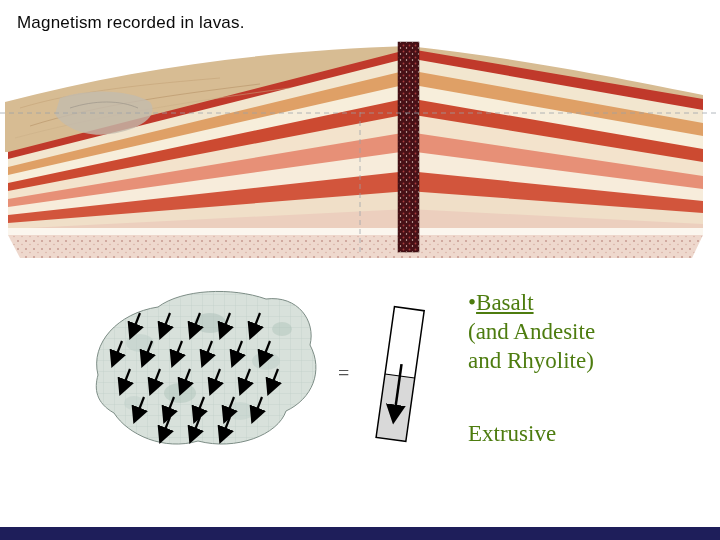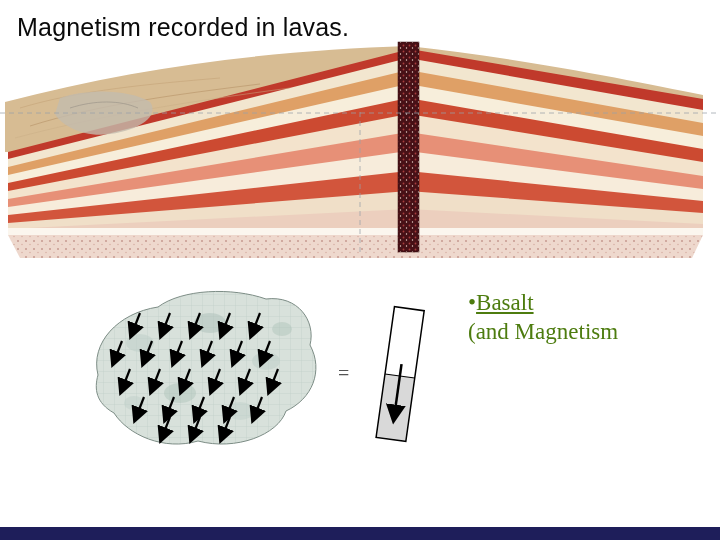--- a/index.html
+++ b/index.html
@@ -1,21 +1,21 @@
 <!DOCTYPE html>
 <html><head>
 <meta charset="utf-8">
 <style>
   html,body{margin:0;padding:0;background:#777;}
   .slide{
     position:relative;width:720px;height:540px;background:#ffffff;
     overflow:hidden;font-family:"Liberation Sans",sans-serif;
   }
   .slide-title{
-    position:absolute;left:17px;top:13px;font-size:25px;color:#0a0a0a;
+    position:absolute;left:17px;top:13px;font-size:17px;color:#0a0a0a;
     font-family:"Liberation Sans",sans-serif;letter-spacing:0.2px;
   }
   .volcano-svg{position:absolute;left:0;top:38px;}
   .specimen-svg{position:absolute;left:70px;top:283px;}
   .core-svg{position:absolute;left:366px;top:300px;}
   .equals{
     position:absolute;left:338px;top:362px;font-size:20px;color:#555;
     font-family:"Liberation Serif",serif;
   }
   .text-block{
@@ -147,17 +147,19 @@
       <rect x="19" y="8" width="30" height="132" fill="none" stroke="#000" stroke-width="1.5"></rect>
       <line x1="19" y1="76" x2="49" y2="76" stroke="#000" stroke-width="1"></line>
       <line x1="34" y1="64" x2="34" y2="120" stroke="#000" stroke-width="2.5" marker-end="url(#ah2)"></line>
     </g>
   </svg>
 
   <div class="text-block">
     <div>
       <span>•</span><span class="underlined">Basalt</span>
     </div>
-    <div>(and Magnetism</div>
+    <div>(and Andesite</div>
+    <div>and Rhyolite)</div>
+    <div class="para2">Extrusive</div>
   </div>
 
   <div class="footer-bar"></div>
 </div>
 
 </body></html>

